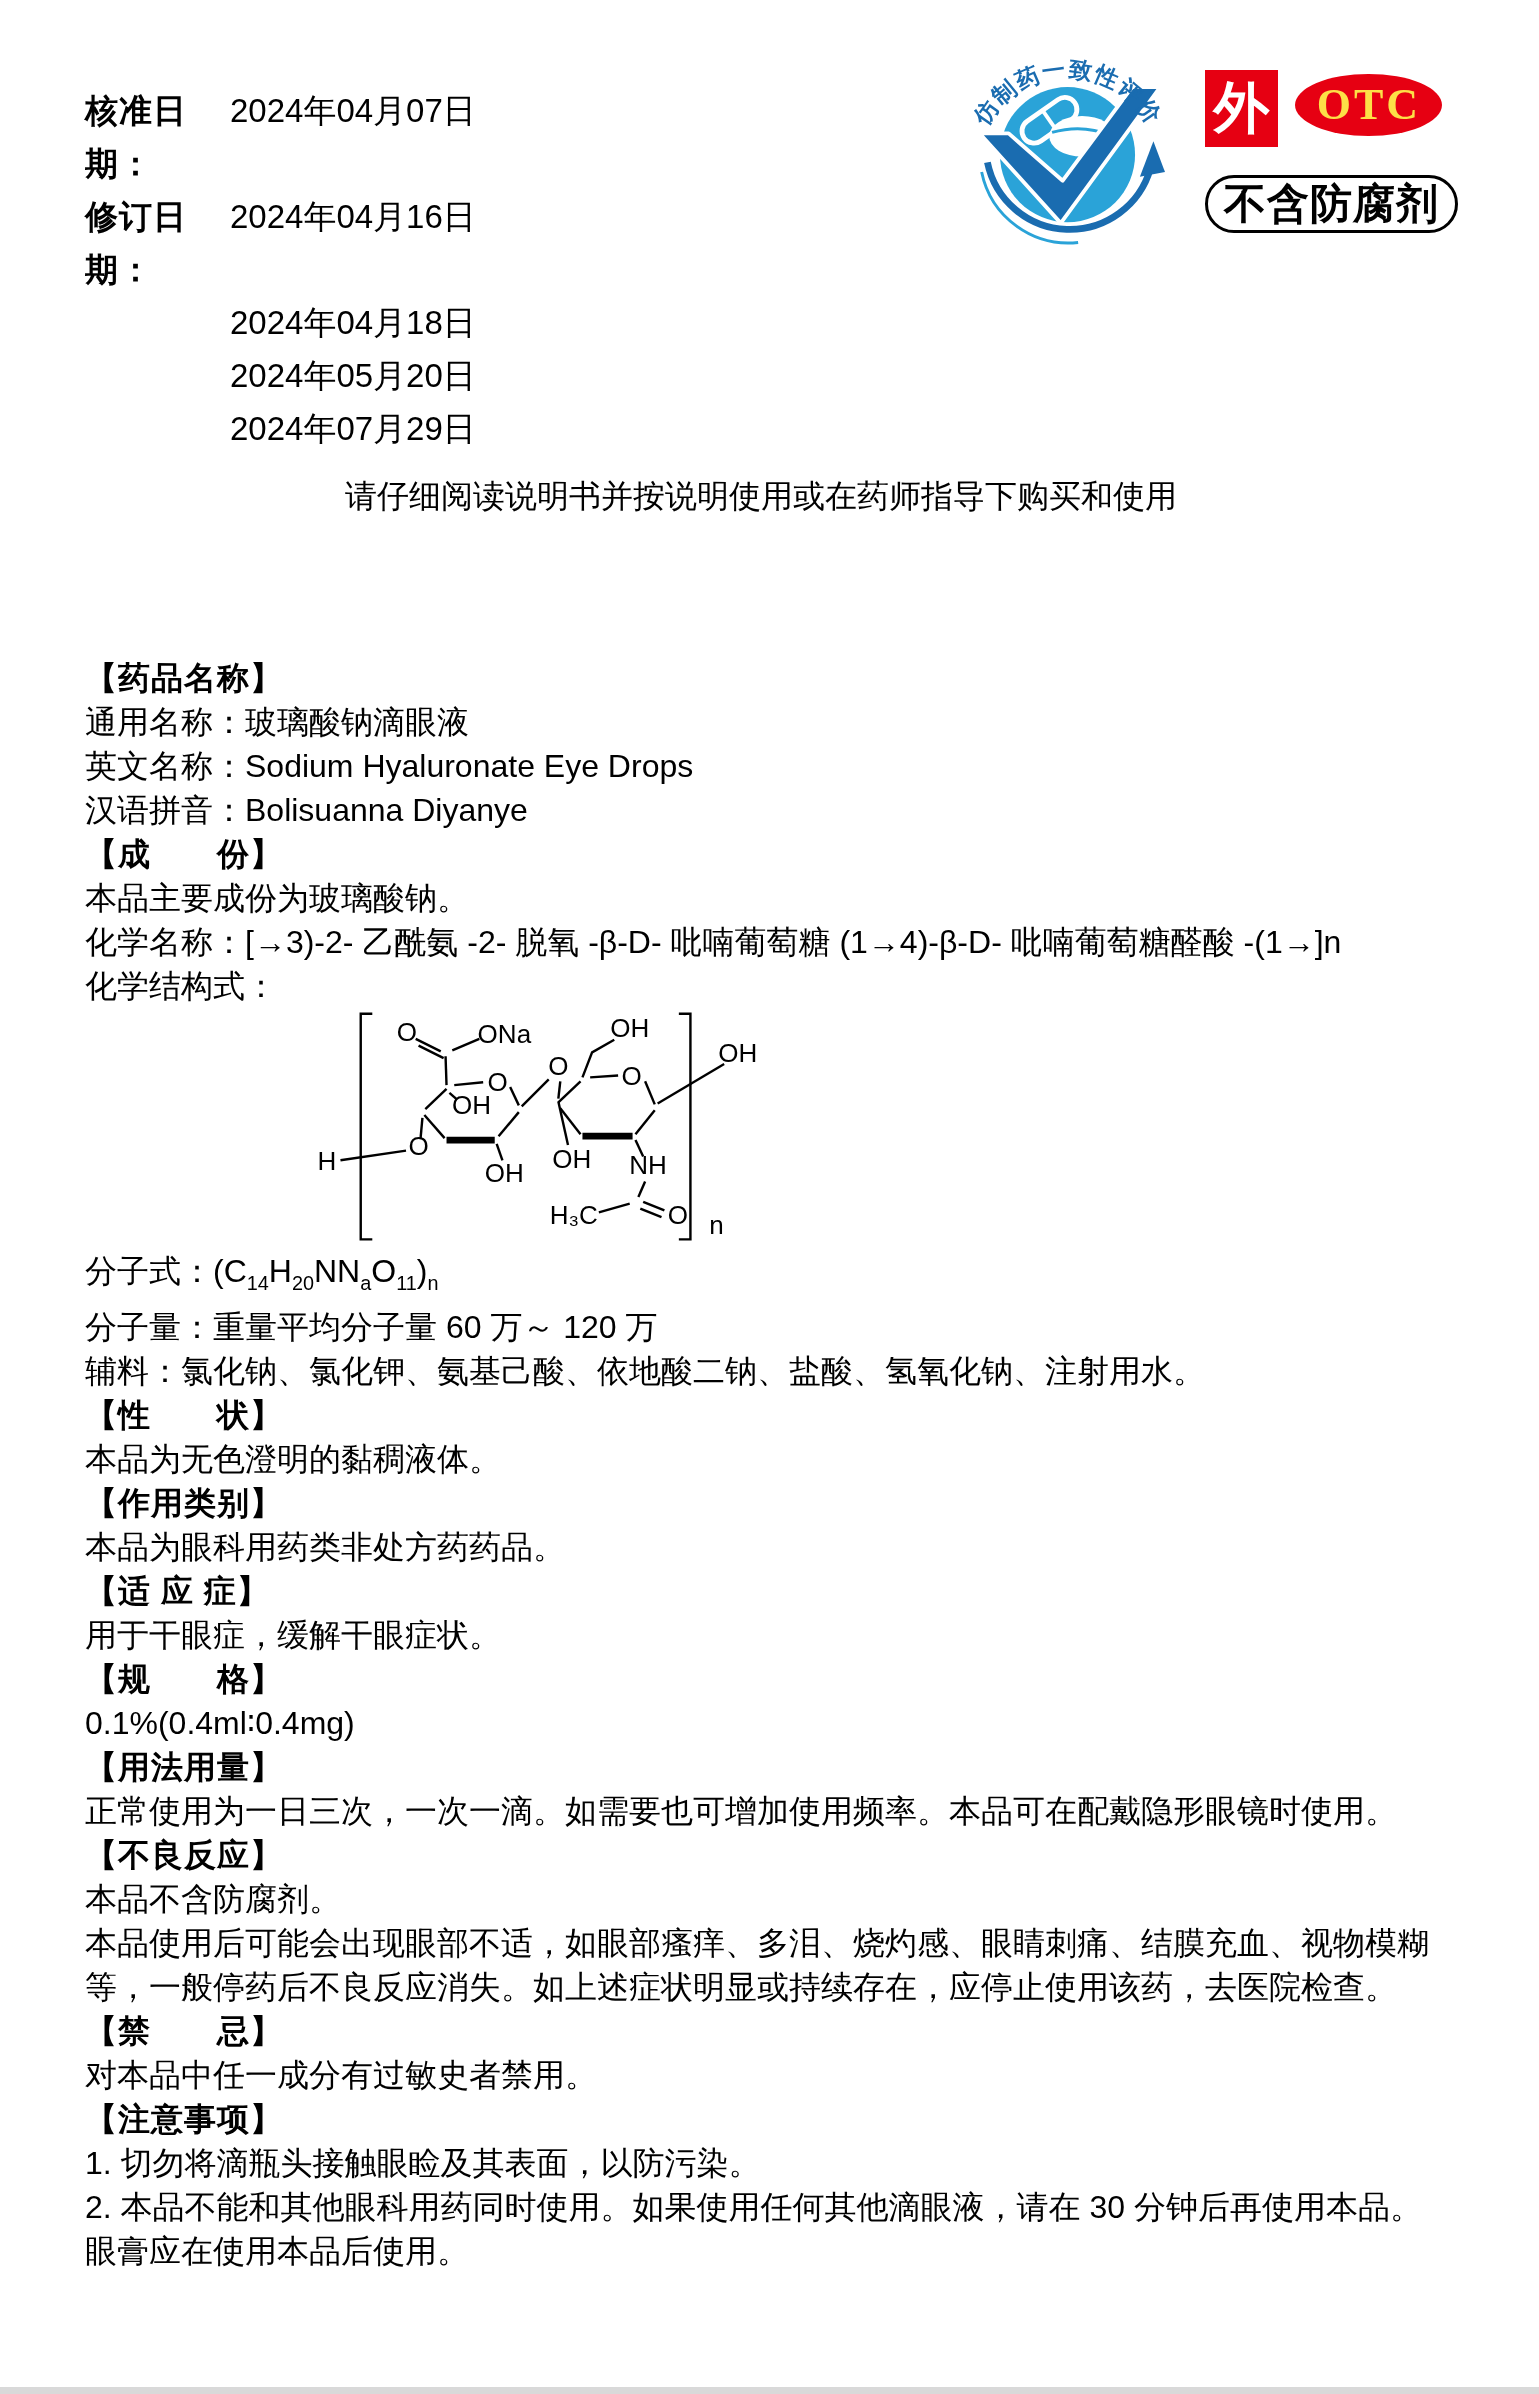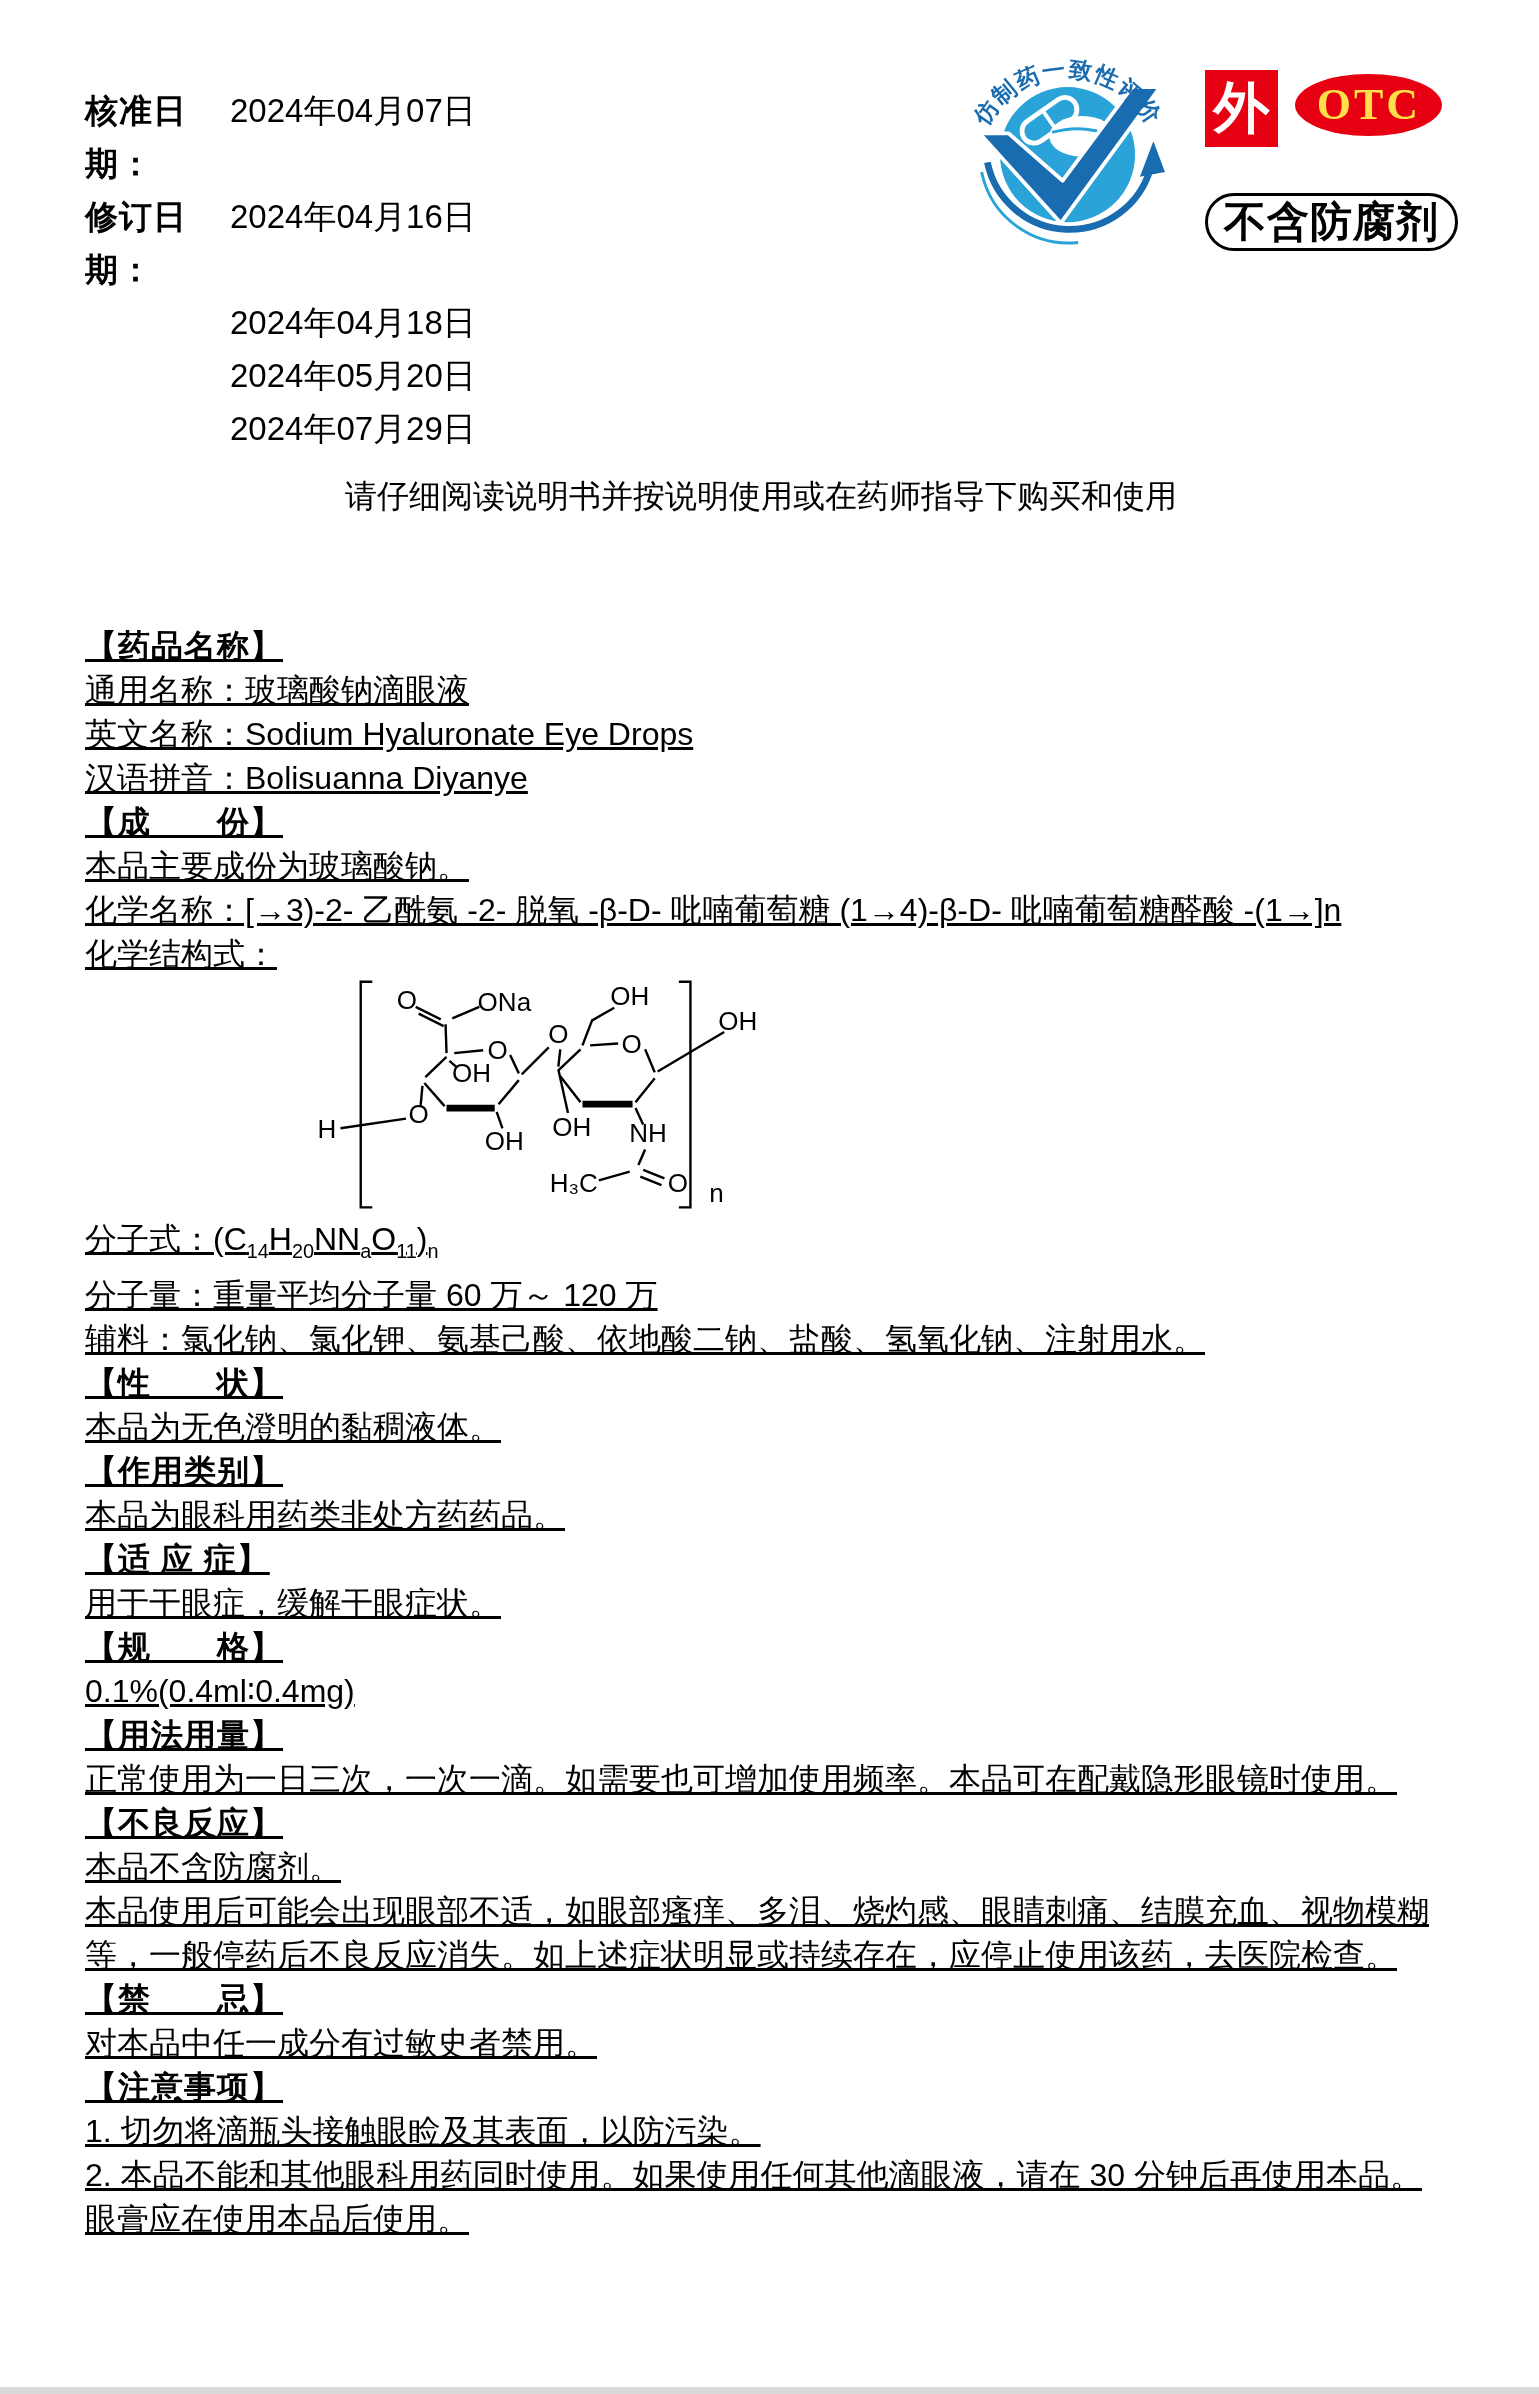--- a/index.html
+++ b/index.html
@@ -52,21 +52,21 @@
     margin-left: 17.4px; margin-top: 3.9px;
     background: var(--red, #e60012);
     border-radius: 50%;
     color: #fde047;
     font-family: "Liberation Serif", "DejaVu Serif", serif;
     font-size: 44px; font-weight: 700;
     letter-spacing: 2.9px;
     display: flex; align-items: center; justify-content: center;
   }
   .mark-nopreserv {
-    margin-top: 46px;
+    margin-top: 28px;
     width: 253px; height: 58px;
     border: 3.9px solid #000;
     border-radius: 31px;
     background: #fff;
     font-size: 42px; font-weight: 700;
     letter-spacing: 1px;
     display: flex; align-items: center; justify-content: center;
   }
 
   
@@ -83,24 +83,23 @@
     top: 475px; left: 0; right: 17px;
     text-align: center;
     font-size: 32px;
     font-weight: 400;
   }
 
   
   .doc-body {
     position: absolute;
     left: 85px; right: 81px;
-    top: 624px;
+    top: 656px;
     font-size: 32px;
     line-height: 44px;
-    text-decoration: underline;
   }
   .doc-body p { margin: 0; }
   .doc-body p.h { font-weight: 700; letter-spacing: 1px; }
   .structure {
     display: block;
     margin: 0 0 0 234px;
   }
   .slabel {
     font-family: "Liberation Sans", "DejaVu Sans", sans-serif;
     font-size: 27px;

